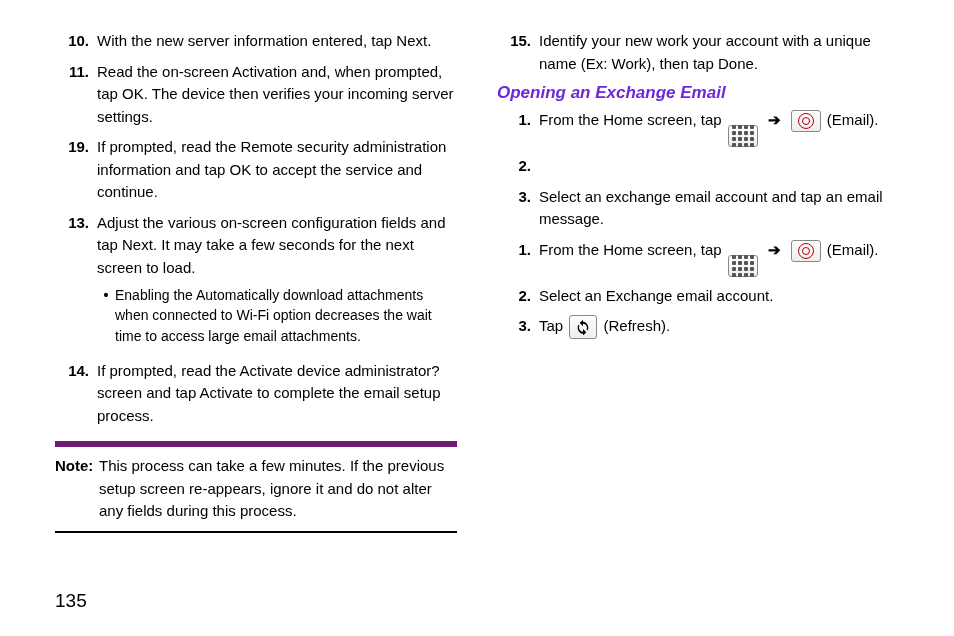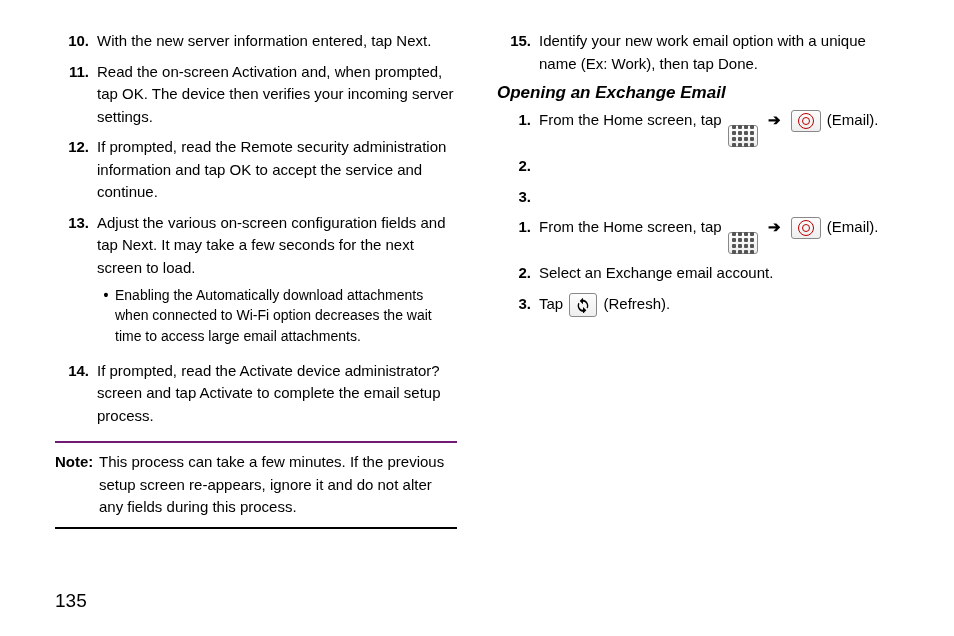--- a/index.html
+++ b/index.html
@@ -45,38 +45,38 @@
     margin: 6px 0 6px 0;
     font-size: 14px;
     line-height: 1.45;
   }
   .sub-bullet .dot {
     flex: 0 0 18px;
     text-align: center;
     font-weight: bold;
   }
   .note-block {
-    border-top: 2px solid #701a75;
+    border-top: 6px solid #701a75;
     border-bottom: 2px solid #000;
     padding: 8px 0;
     margin-top: 14px;
     line-height: 1.5;
   }
   .note-block .note-line {
     display: flex;
   }
   .note-block .note-label {
     font-weight: bold;
     flex: 0 0 44px;
   }
   .note-block .note-body {
     flex: 1;
   }
   .sect-heading {
-    color: #000000;
+    color: #6d28d9;
     font-weight: bold;
     font-style: italic;
     font-size: 17px;
     margin: 6px 0 6px 0;
   }
   .sect-heading.mt { margin-top: 16px; }
   .icon-box {
     display: inline-flex;
     align-items: center;
     justify-content: center;
@@ -124,21 +124,21 @@
     <div class="col" id="col-left">
         <div class="ol-item">
           <div class="ol-num">10.</div>
           <div class="ol-body"><span>With the new server information entered, tap </span><span class="bold">Next</span><span>.</span></div>
         </div>
         <div class="ol-item">
           <div class="ol-num">11.</div>
           <div class="ol-body"><span>Read the on-screen </span><span class="bold">Activation</span><span> and, when prompted, tap </span><span class="bold">OK</span><span>. The device then verifies your incoming server settings.</span></div>
         </div>
         <div class="ol-item">
-          <div class="ol-num">12.</div>
+          <div class="ol-num">19.</div>
           <div class="ol-body"><span>If prompted, read the </span><span class="bold">Remote security administration</span><span> information and tap </span><span class="bold">OK</span><span> to accept the service and continue.</span></div>
         </div>
         <div class="ol-item">
           <div class="ol-num">13.</div>
           <div class="ol-body"><span>Adjust the various on-screen configuration fields and tap </span><span class="bold">Next</span><span>. It may take a few seconds for the next screen to load.</span><div class="sub-bullet">
               <div class="dot">•</div>
               <div><span>Enabling the </span><span class="bold">Automatically download attachments when connected to Wi-Fi</span><span> option decreases the wait time to access large email attachments.</span></div>
             </div></div>
         </div>
         <div class="ol-item">
@@ -148,21 +148,21 @@
         <div class="note-block">
           <div class="note-line">
             <div class="note-label">Note:</div>
             <div class="note-body"><span>This process can take a few minutes. If the previous setup screen re-appears, </span><span class="bold">ignore it and do not alter any fields</span><span> during this process.</span></div>
           </div>
         </div>
       </div>
     <div class="col" id="col-right">
         <div class="ol-item">
           <div class="ol-num">15.</div>
-          <div class="ol-body"><span>Identify your new work email option with a unique name (Ex: Work), then tap </span><span class="bold">Done</span><span>.</span></div>
+          <div class="ol-body"><span>Identify your new work your account with a unique name (Ex: Work), then tap </span><span class="bold">Done</span><span>.</span></div>
         </div>
         <div class="sect-heading">Opening an Exchange Email</div>
         <div class="ol-item">
           <div class="ol-num">1.</div>
           <div class="ol-body"><span>From the Home screen, tap </span><span class="icon-box">
               <span class="apps-grid">
                 <span></span>
                 <span></span>
                 <span></span>
                 <span></span>
@@ -181,20 +181,21 @@
               </span>
             </span><span> </span><span class="arrow">➔</span><span> </span><span class="icon-box">
               <span class="email-icon"></span>
             </span><span> (</span><span class="bold">Email</span><span>).</span></div>
         </div>
         <div class="ol-item">
           <div class="ol-num">2.</div>
         </div>
         <div class="ol-item">
           <div class="ol-num">3.</div>
+          <div class="ol-body"><span>Select an exchange email account and tap an email message.</span></div>
         </div>
         <div class="ol-item">
           <div class="ol-num">1.</div>
           <div class="ol-body"><span>From the Home screen, tap </span><span class="icon-box">
               <span class="apps-grid">
                 <span></span>
                 <span></span>
                 <span></span>
                 <span></span>
                 <span></span>

